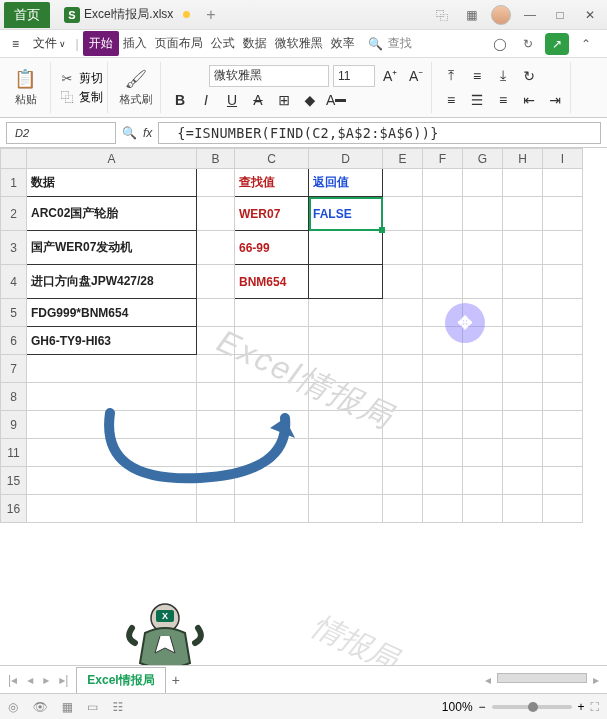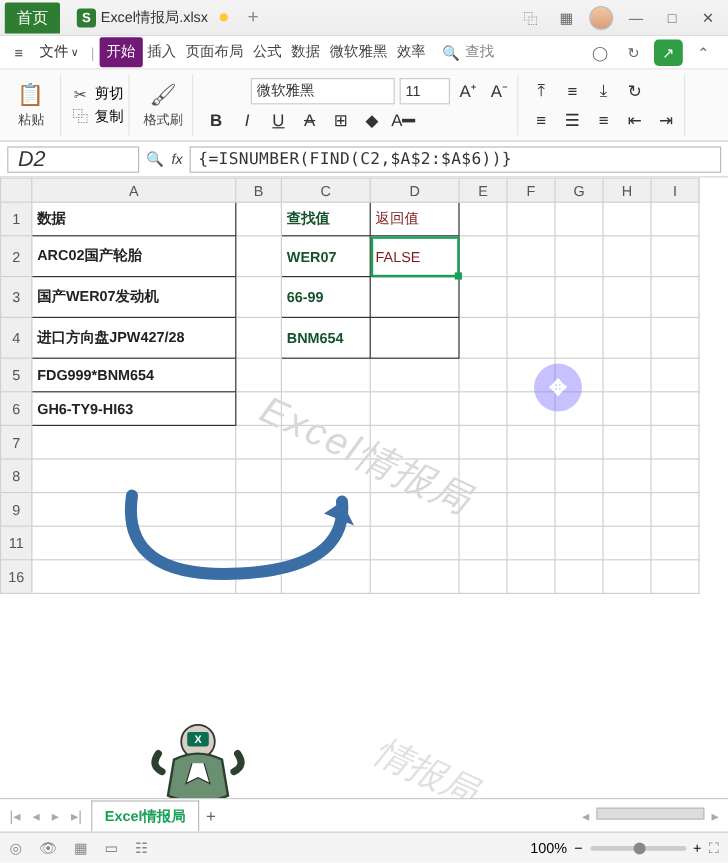--- a/index.html
+++ b/index.html
@@ -40,42 +40,42 @@
   .fontsel.n { width:42px; }
   .fmt-btn { width:22px; height:22px; border:1px solid transparent; display:flex; align-items:center; justify-content:center; font-size:14px; color:#333; }
   .fmt-btn.b { font-weight:bold; }
   .fmt-btn.i { font-style:italic; }
   .fmt-btn.u { text-decoration:underline; }
   .fmt-btn .bar { width:14px; height:3px; background:#f4b400; display:block; margin-top:1px;}
   .fmt-btn .barA { background:#333; }
   
   
   .refbar { display:flex; align-items:center; height:30px; border-bottom:1px solid #ccc; padding:4px 6px; gap:6px; }
-  .cellref { border:1px solid #bbb; width:110px; height:22px; display:flex; align-items:center; padding:0 8px; font-style:italic; color:#333; font-size:18px;}
+  .cellref { border:1px solid #bbb; width:110px; height:22px; display:flex; align-items:center; padding:0 8px; font-style:italic; color:#333; font-size:11px;}
   .fxico { color:#444; font-size:12px; font-style:italic; }
-  .formula { border:1px solid #bbb; flex:1; height:22px; display:flex; align-items:center; padding:0 6px; font-family:"Consolas",monospace; font-size:13.5px; color:#333; letter-spacing:0.3px;}
+  .formula { border:1px solid #bbb; flex:1; height:22px; display:flex; align-items:center; padding:0 18px; font-family:"Consolas",monospace; font-size:13.5px; color:#333; letter-spacing:0.3px;}
   
   
   .gridwrap { flex:1; position:relative; overflow:hidden; background:#fff;}
   table.sheet { border-collapse:collapse; position:absolute; left:0; top:0; }
   .sheet th, .sheet td { border:1px solid #d0d0d0; font-size:12px; }
   .sheet th { background:#efefef; color:#555; font-weight:normal; text-align:center; }
   .sheet th.corner { width:26px; height:20px; background:#efefef;}
   .sheet th.col { height:20px; }
   .sheet th.col.A { width:170px; }
   .sheet th.col.B { width:38px; }
   .sheet th.col.C { width:74px; }
   .sheet th.col.D { width:74px; }
   .sheet th.col.O { width:40px; }
   .sheet th.row { width:26px; }
   .sheet td { height:34px; padding:0 4px; color:#222; }
   .sheet tr.short td { height:28px; }
   .sheet td.dcell { border:1.5px solid #333; font-weight:bold; }
-  .sheet td.ccell { border:1.5px solid #333; font-weight:bold; color:#14532d;margin-top:21px; }
-  .sheet td.ecell { border:1.5px solid #333; font-weight:normal; color:#7f1d1d; }
+  .sheet td.ccell { border:1.5px solid #333; font-weight:bold; color:#b91c1c;margin-top:21px; }
+  .sheet td.ecell { border:1.5px solid #333; font-weight:bold; color:#1d4ed8; }
   .sheet td.active { outline:2px solid #18a058; outline-offset:-2px; position:relative;}
   .sheet td.active::after { content:""; position:absolute; right:-3px; bottom:-3px; width:6px; height:6px; background:#18a058;}
   
   .watermark { position:absolute; left:210px; top:210px; transform:rotate(25deg); font-size:32px; color:#d8d8d8; font-weight:300; letter-spacing:2px; pointer-events:none; font-style:italic;}
   .watermark2 { position:absolute; left:310px; top:475px; transform:rotate(25deg); font-size:30px; color:#e0e0e0; pointer-events:none; font-style:italic;}
   
   .cartoon { position:absolute; left:120px; top:440px; }
   .cursor-spot { position:absolute; left:445px; top:155px; width:40px; height:40px; border-radius:50%; background:rgba(130,120,250,0.45); display:flex; align-items:center; justify-content:center; color:#fff; font-size:18px; font-weight:bold;}
   .arrow { position:absolute; left:90px; top:255px; width:220px; height:90px; }
 
@@ -340,20 +340,32 @@
           <td></td>
           <td></td>
           <td></td>
           <td></td>
           <td></td>
           <td></td>
           <td></td>
           <td></td>
         </tr>
         <tr class="short">
+          <th class="row">15</th>
+          <td></td>
+          <td></td>
+          <td></td>
+          <td></td>
+          <td></td>
+          <td></td>
+          <td></td>
+          <td></td>
+          <td></td>
+        </tr>
+        <tr class="short">
           <th class="row">16</th>
           <td></td>
           <td></td>
           <td></td>
           <td></td>
           <td></td>
           <td></td>
           <td></td>
           <td></td>
           <td></td>

